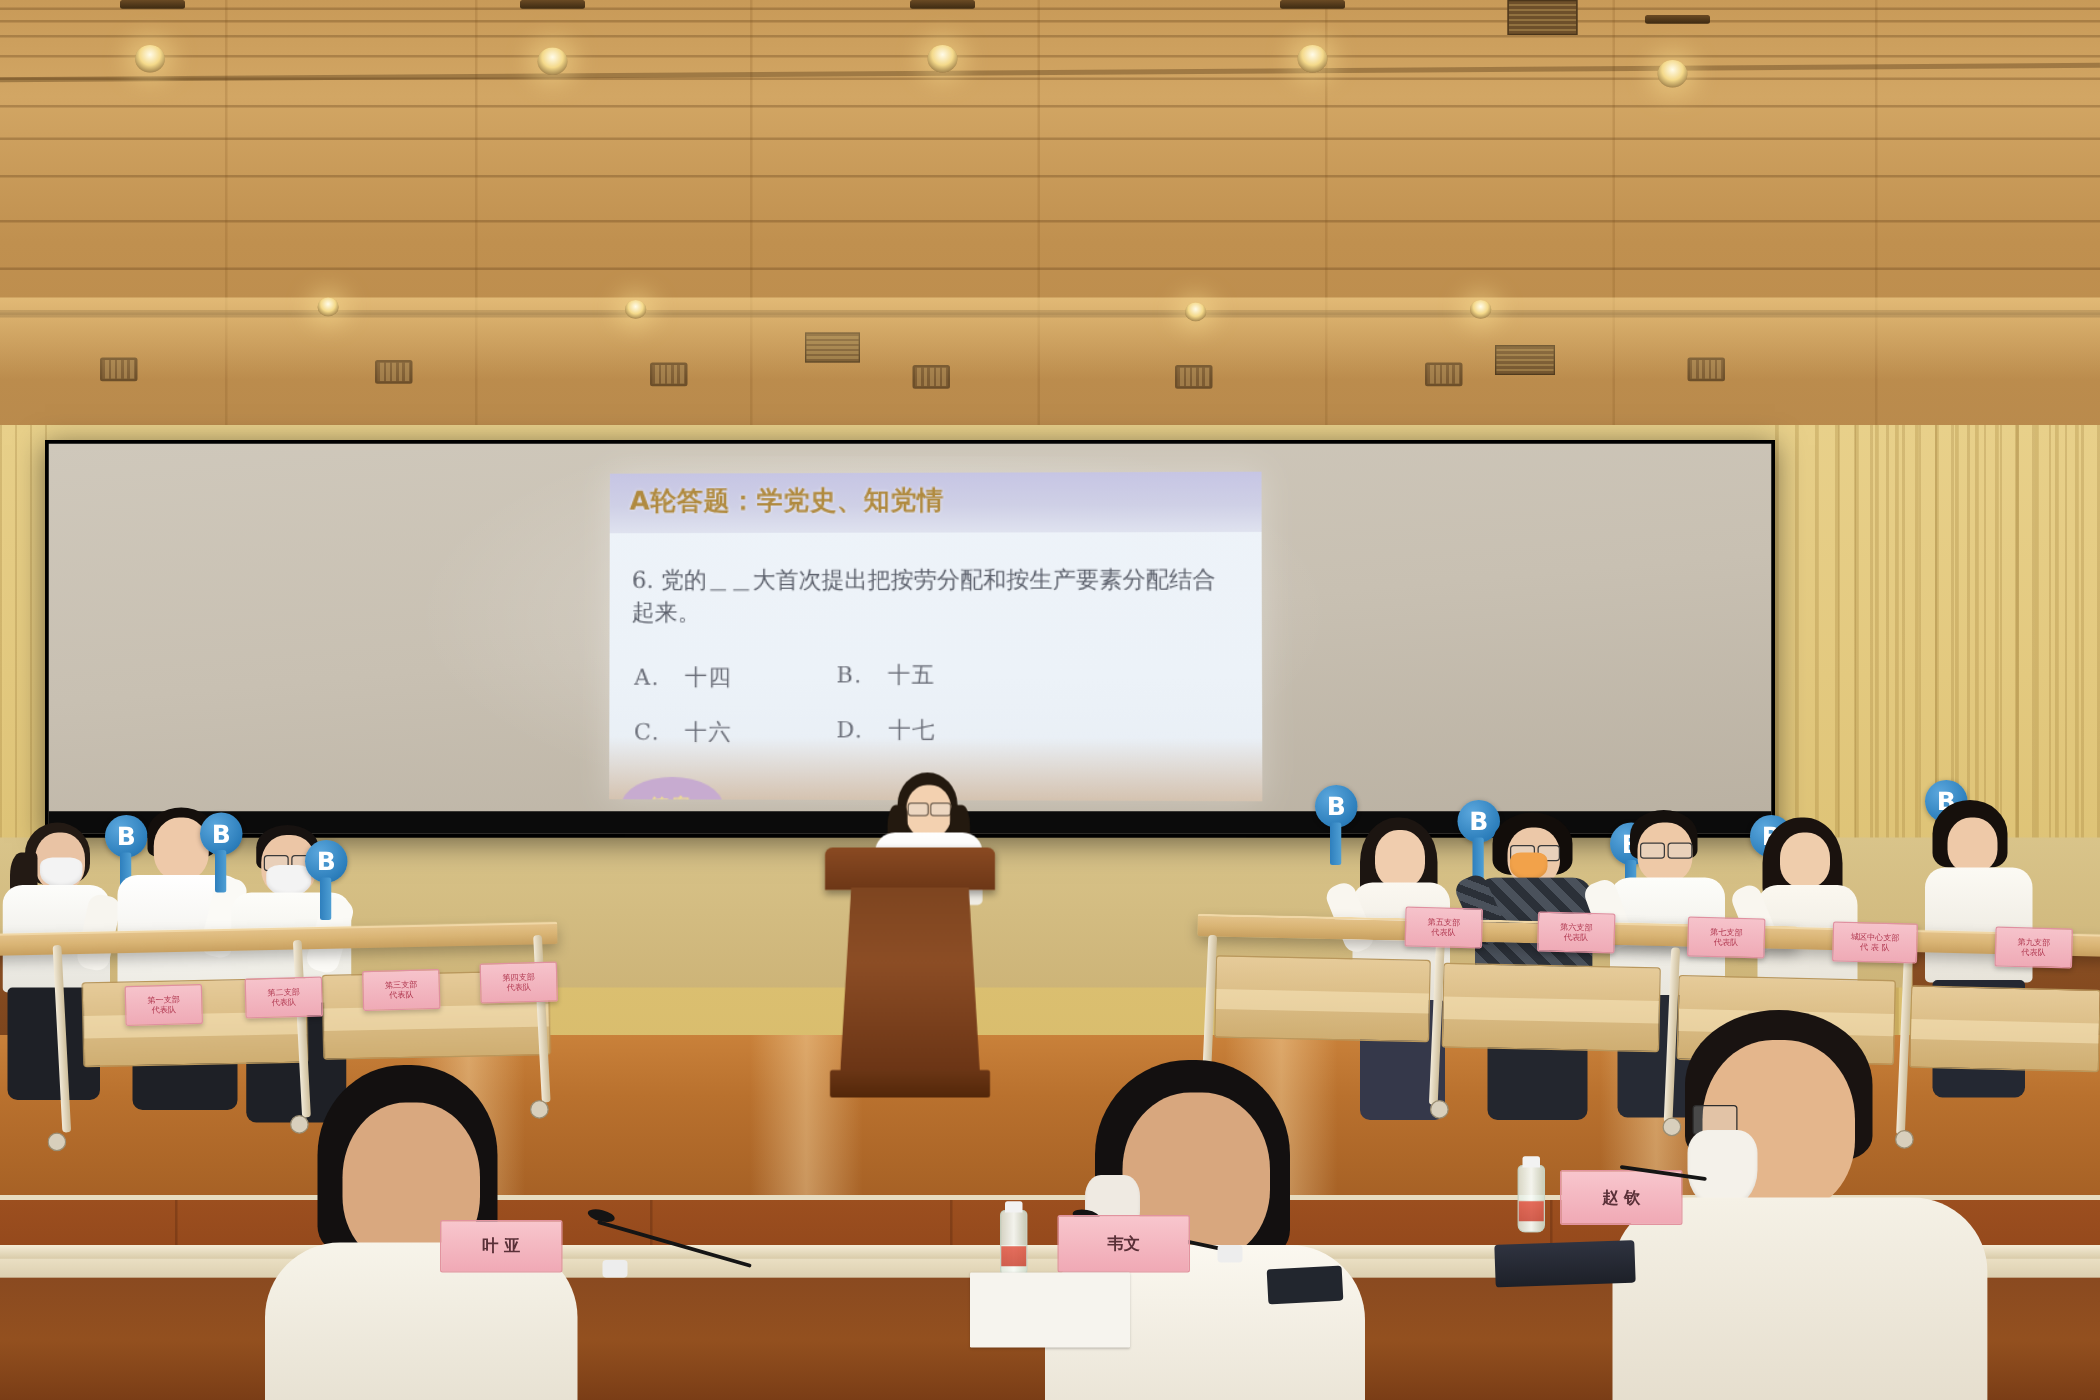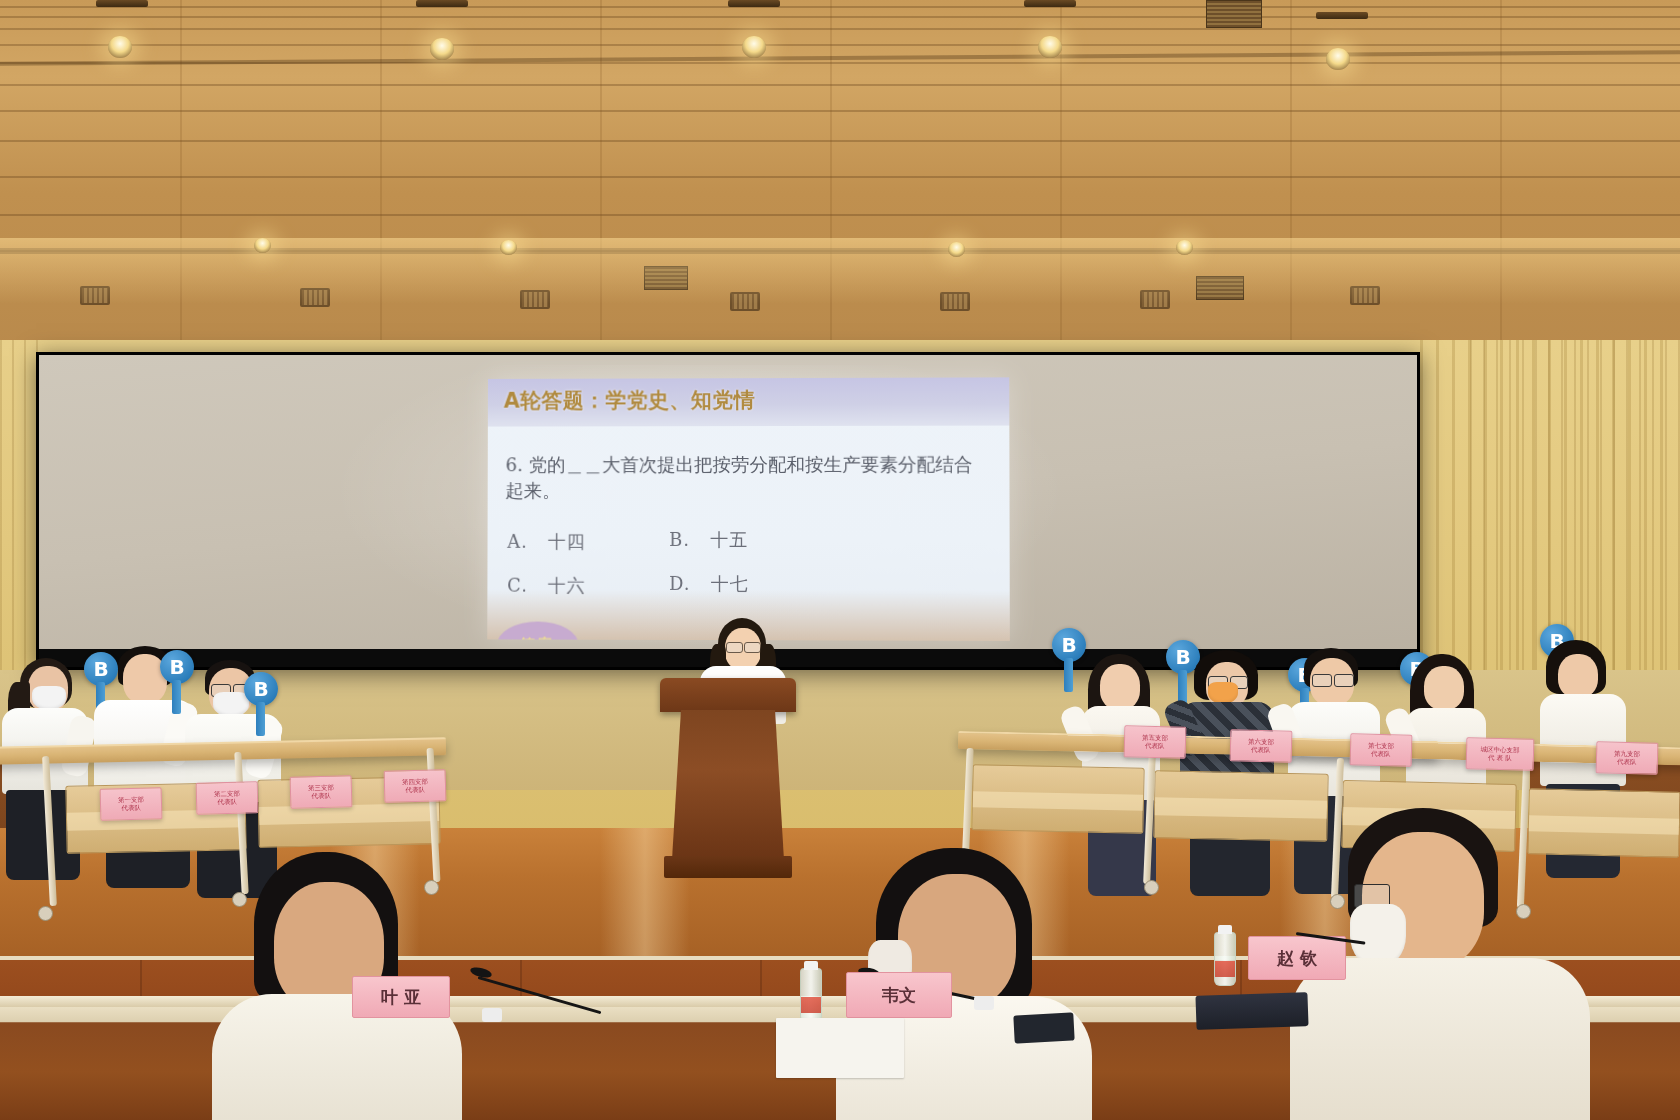--- a/index.html
+++ b/index.html
@@ -142,21 +142,21 @@
   .mic .capsule{position:absolute;width:22px;height:9px;border-radius:50%;background:#141414;}
   .mic .base{position:absolute;width:20px;height:14px;background:#ededed;border-radius:3px;}
   .bottle{position:absolute;width:20px;height:52px;border-radius:4px 4px 6px 6px;
     background:linear-gradient(90deg,rgba(226,236,226,.85),rgba(248,252,248,.95),rgba(210,224,210,.85));
     border:1px solid rgba(190,205,190,.7);}
   .bottle .cap{position:absolute;left:3px;top:-8px;width:14px;height:9px;background:#f2f2f2;border-radius:2px 2px 0 0;}
   .bottle .label{position:absolute;left:0;bottom:8px;width:100%;height:16px;
     background:linear-gradient(180deg,#e04a36,#c93a28);opacity:.8;}
   .jcard{position:absolute;background:linear-gradient(180deg,#f8c6cd,#f0a9b5);
     border:1px solid #e2939f;border-radius:2px;display:flex;align-items:center;justify-content:center;
-    color:#5a3038;font-size:17px;font-weight:700;font-family:"DejaVu Sans","Liberation Sans",sans-serif;text-align:center;}
+    color:#5a3038;font-size:13px;font-weight:700;font-family:"DejaVu Sans","Liberation Sans",sans-serif;text-align:center;}
   .notebook{position:absolute;background:linear-gradient(180deg,#2f3340,#1d2028);border-radius:3px;}
   .paper{position:absolute;background:#f6f4ee;border-radius:1px;box-shadow:0 1px 2px rgba(0,0,0,.2);}
   .phone{position:absolute;background:#22262e;border-radius:3px;}
 </style>
 </head>
 <body>
 
 <div id="stage">
 
   <div class="ceiling">

